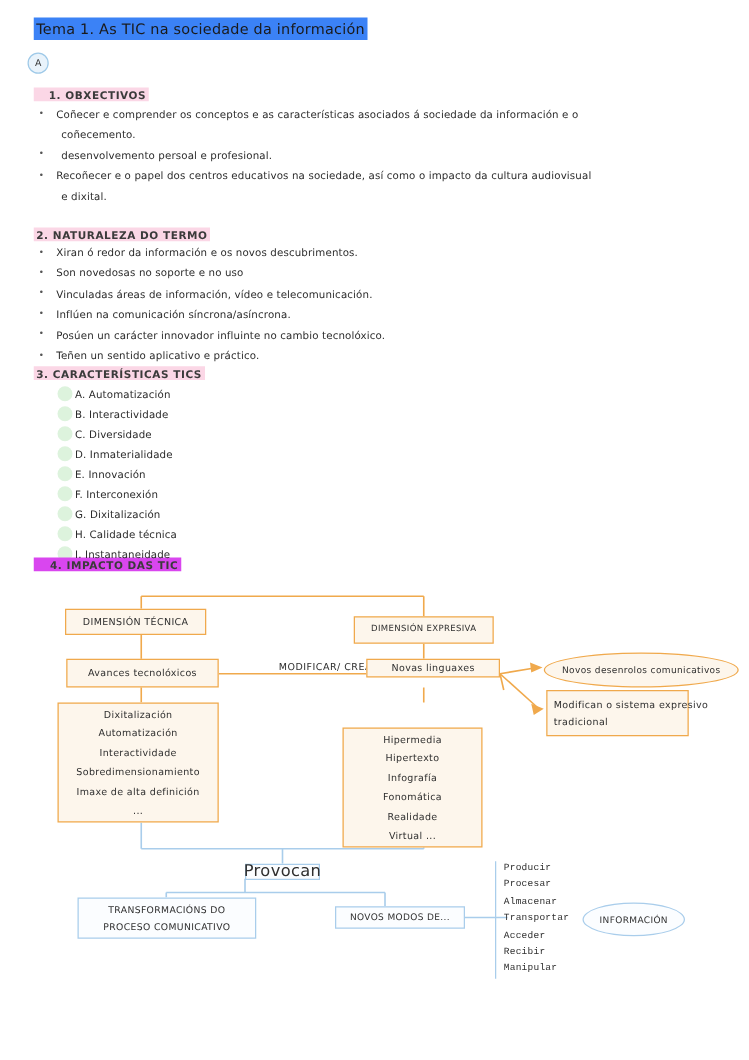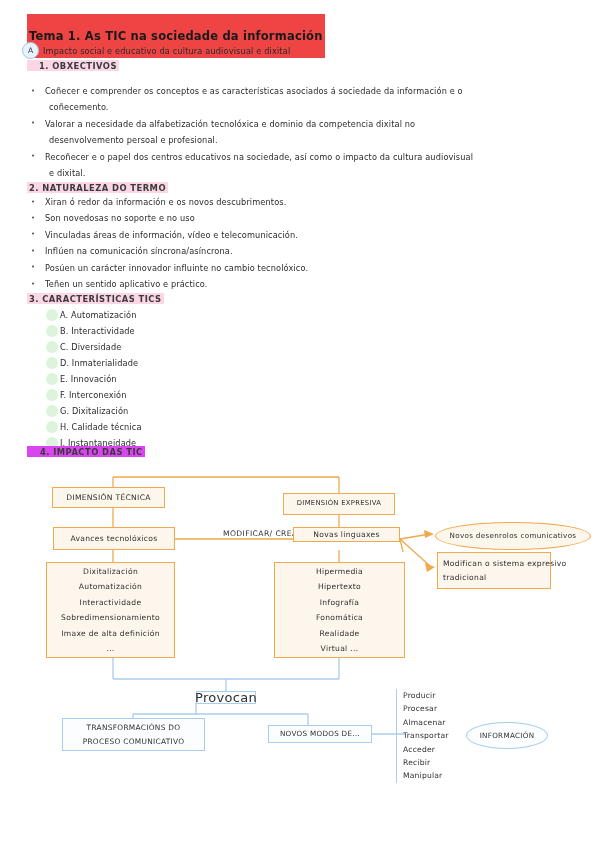--- a/index.html
+++ b/index.html
@@ -22,25 +22,25 @@
     width: 599px;
     height: 848px;
   }
 
   
   .title {
     position: absolute;
     left: 27px;
     top: 14px;
     font-size: 11.5px;
-    font-weight: bold;
+    font-weight: normal;
     letter-spacing: 0.2px;
     color: #1a1a1a;
-    background: #ef4444;
-    padding: 15px 2px;
+    background: #3b82f6;
+    padding: 2px 2px;
     line-height: 14px;
     white-space: nowrap;
   }
 
   .sub-a-row {
     position: absolute;
     left: 22px;
     top: 42px;
     display: flex;
     align-items: center;
@@ -173,43 +173,42 @@
   }
 
   .vlist {
     position: absolute;
     font-size: 7.6px;
     line-height: 13.4px;
     letter-spacing: 0.2px;
     color: #2f2f2f;
     padding-left: 6px;
     border-left: 1.3px solid #a9cdeb;
+    font-family: Liberation Mono, monospace;
   }
   .vlist .ln { display: block; white-space: nowrap; }
 </style>
 </head>
 <body>
 
 <div class="page">
 
   <div class="title">Tema 1. As TIC na sociedade da información</div>
 
   <div class="sub-a-row">
     <div class="circle-a">A</div>
-    <div class="sub-a-text">Impacto social e educativo da cultura audiovisual e dixital</div>
-  </div>
-
-  <div class="sec-head" style="left:27px; top:60px;padding-left:12px;">1.  OBXECTIVOS</div>
+  </div>
+
+  <div class="sec-head" style="left:27px; top:70px;padding-left:12px;">1.  OBXECTIVOS</div>
   <div class="bullets" style="left:27px; top:83px; width:520px;">
     <div class="li">
       <span>Coñecer e comprender os conceptos e as características asociados á sociedade da información e o</span>
       <span class="cont">coñecemento.</span>
     </div>
     <div class="li">
-      <span>Valorar a necesidade da alfabetización tecnolóxica e dominio da competencia dixital no</span>
       <span class="cont">desenvolvemento persoal e profesional.</span>
     </div>
     <div class="li">
       <span>Recoñecer e o papel dos centros educativos na sociedade, así como o impacto da cultura audiovisual</span>
       <span class="cont">e dixital.</span>
     </div>
   </div>
 
   <div class="sec-head" style="left:27px; top:182px;">2. NATURALEZA DO TERMO</div>
   <div class="bullets" style="left:27px; top:194px; width:520px;">
@@ -308,21 +307,21 @@
 
   <div class="node orange stack" style="left:46px; top:562px; width:129px; height:96px; gap:4px;">
     <span class="ln">Dixitalización</span>
     <span class="ln">Automatización</span>
     <span class="ln">Interactividade</span>
     <span class="ln">Sobredimensionamiento</span>
     <span class="ln">Imaxe de alta definición</span>
     <span class="ln">...</span>
   </div>
 
-  <div class="node orange stack" style="left:274px; top:562px; width:131px; height:96px; gap:4px;">
+  <div class="node orange stack" style="left:274px; top:582px; width:112px; height:96px; gap:4px;">
     <span class="ln">Hipermedia</span>
     <span class="ln">Hipertexto</span>
     <span class="ln">Infografía</span>
     <span class="ln">Fonomática</span>
     <span class="ln">Realidade</span>
     <span class="ln">Virtual ...</span>
   </div>
 
   <div class="node blue" style="left:196px; top:691px; width:60px; height:13px; font-size:13px;">
     <span class="ln">Provocan</span>

